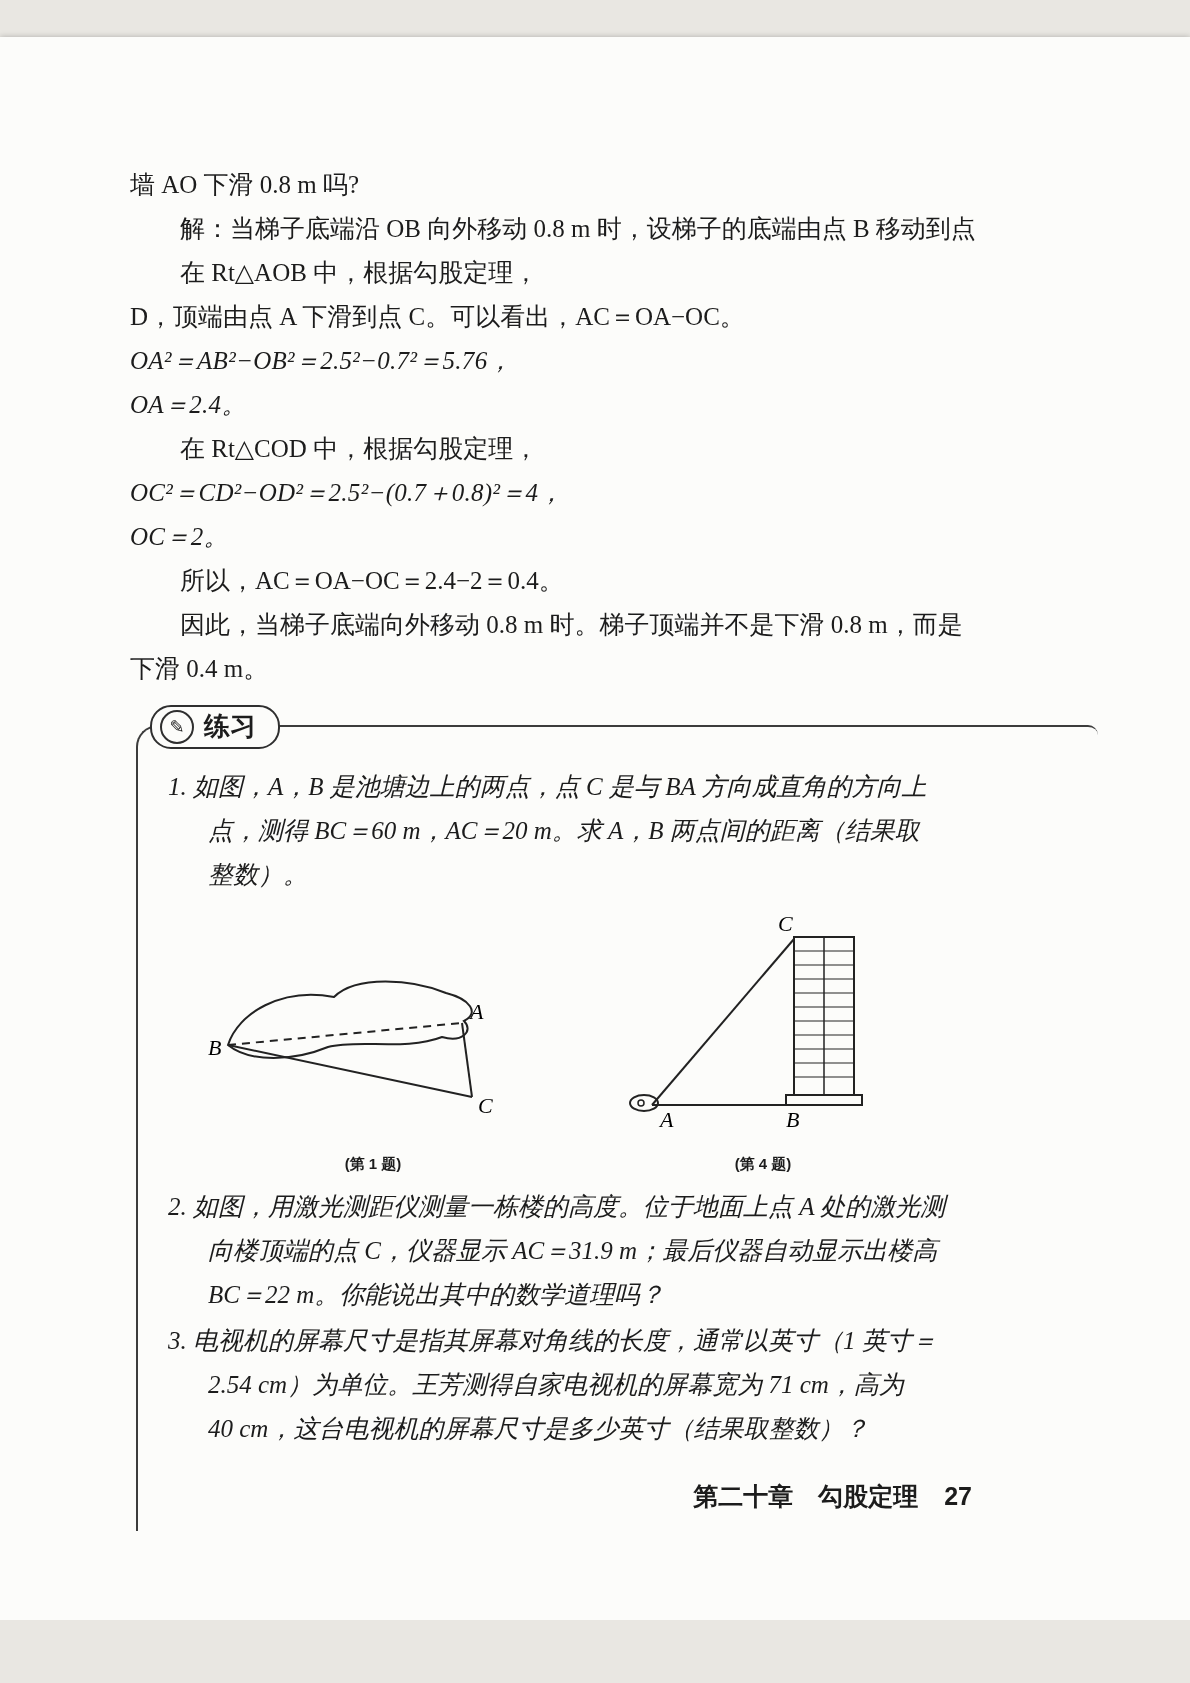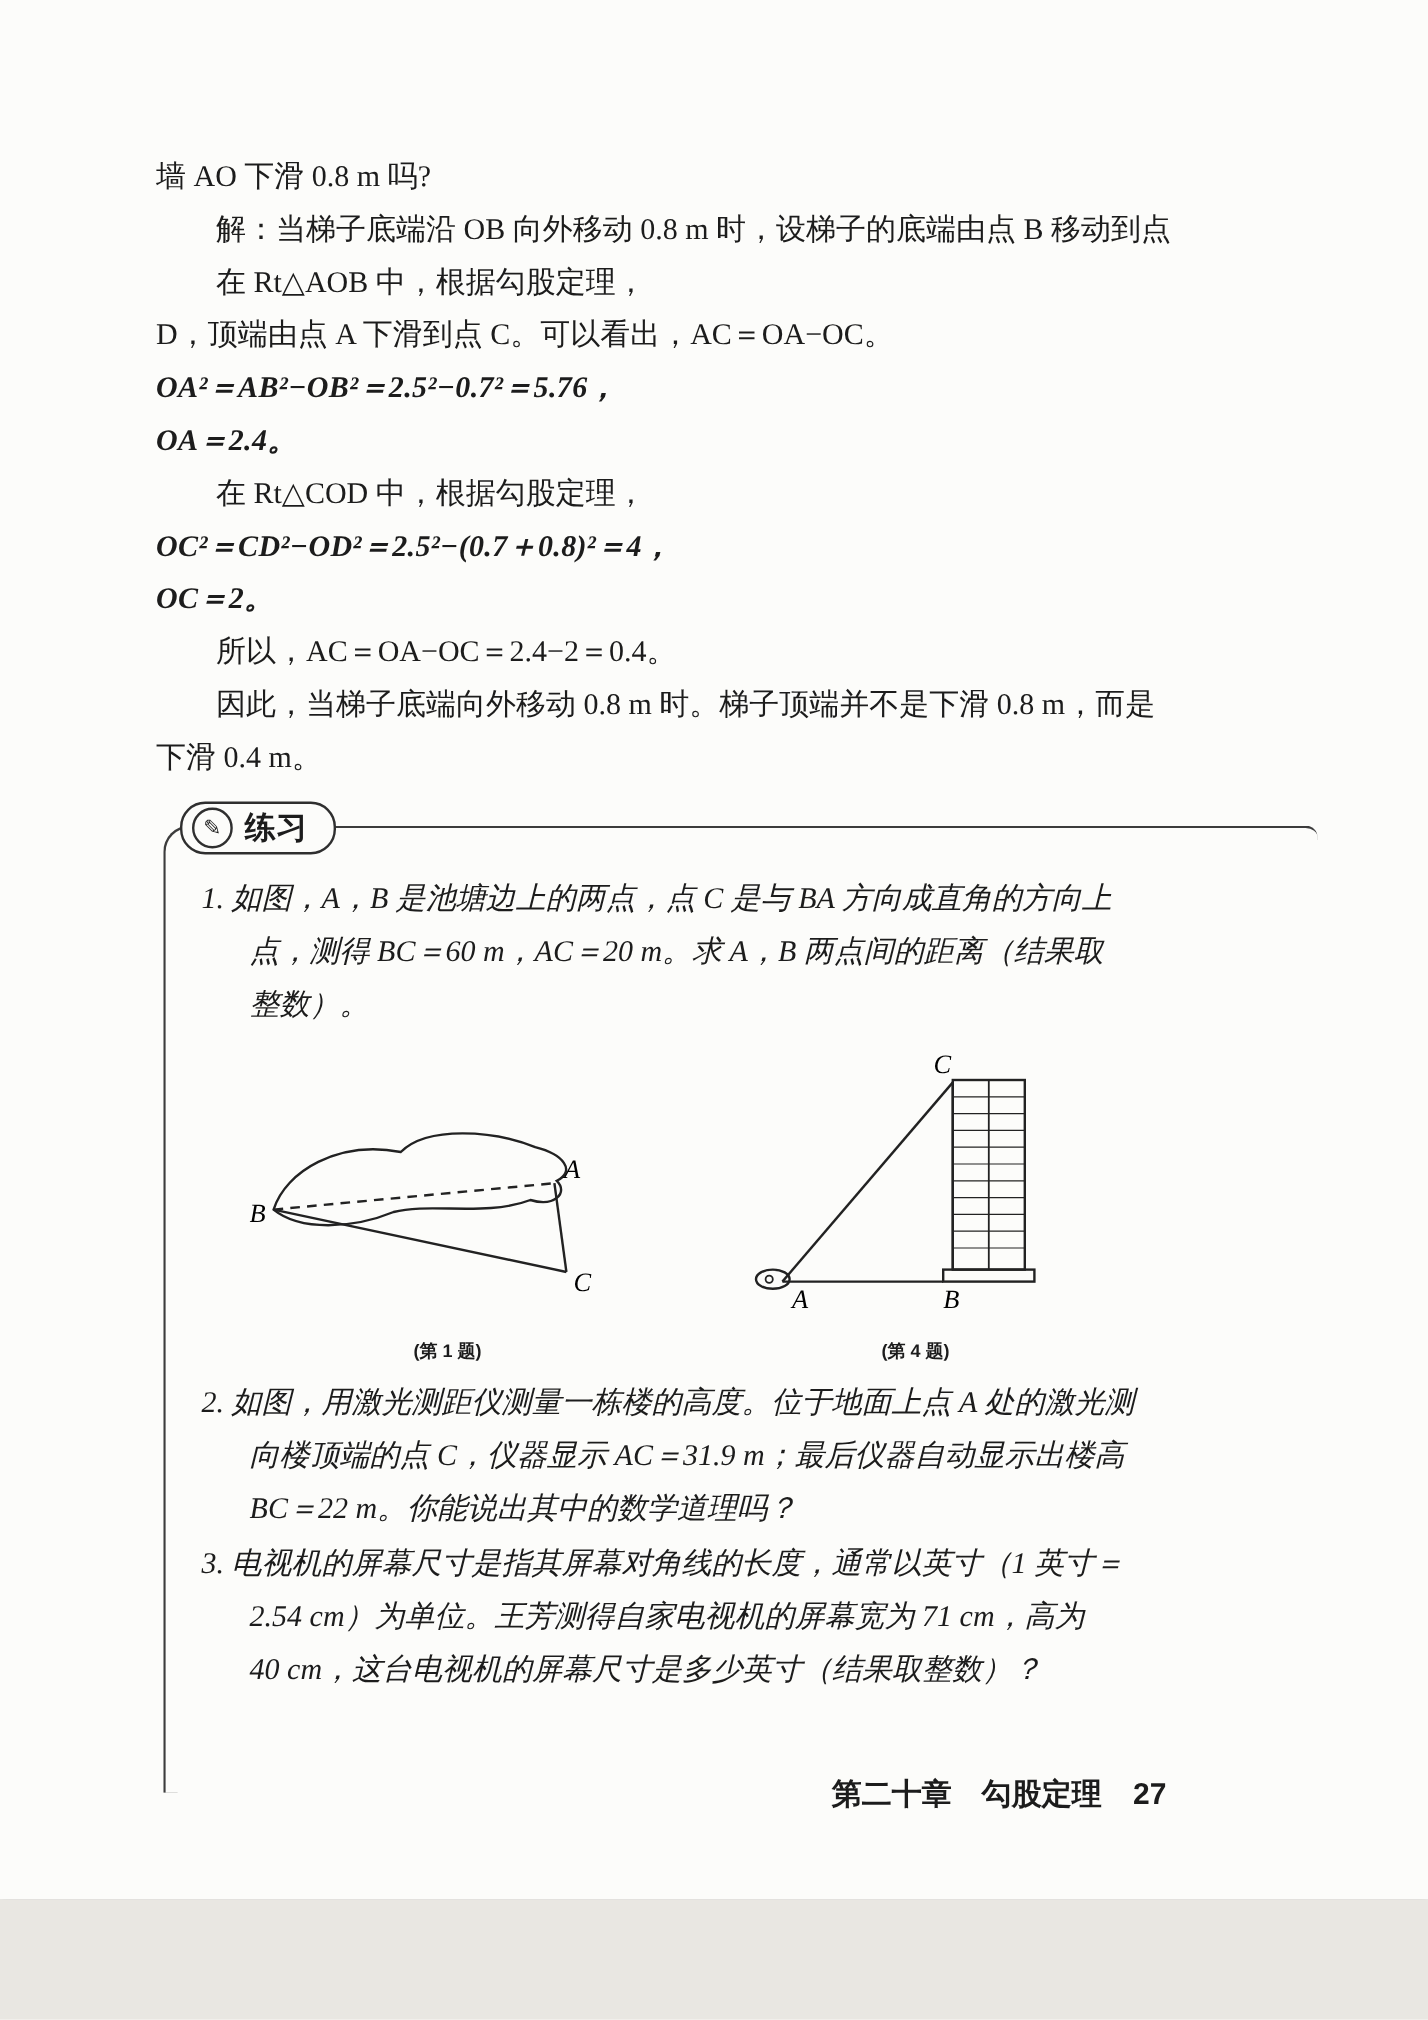--- a/index.html
+++ b/index.html
@@ -4,29 +4,30 @@
 <style>
   html,body{margin:0;padding:0;background:#e9e7e2;}
   .page{
     position:relative;
     width:1190px;height:1583px;
     background:#fcfcfa;
     font-family:"Liberation Serif","DejaVu Serif",serif;
     color:#1c1c1c;
     overflow:hidden;
     box-shadow:0 0 6px rgba(0,0,0,.25);
+    margin-top:37px;
   }
   .content{
     position:absolute;
     left:130px;right:92px;top:126px;
     font-size:25px;line-height:44px;
   }
   .ln{white-space:nowrap;}
   .ind{padding-left:50px;}
-  .math{font-style:italic;letter-spacing:.3px;font-weight:bold;}
+  .math{font-style:italic;letter-spacing:.3px;}
   
   .practice-box{
     position:relative;
     margin-top:34px;
     margin-left:6px;
     border-top:2px solid #3c3c3c;
     border-left:2px solid #3c3c3c;
     border-top-left-radius:22px;
     border-top-right-radius:10px;
     padding:36px 0 28px 14px;
@@ -69,21 +70,21 @@
     font-weight:bold;
     font-family:"Liberation Sans","DejaVu Sans",sans-serif;
   }
   .fig-label{
     font-style:italic;
     font-size:22px;
     font-family:"Liberation Serif","DejaVu Serif",serif;
   }
   .footer{
     position:absolute;
-    top:1478px;right:218px;
+    top:1443px;right:218px;
     font-size:25px;
     font-weight:bold;
     display:flex;gap:26px;align-items:baseline;
   }
   .footer .pageno{font-family:"Liberation Sans","DejaVu Sans",sans-serif;}
 </style>
 </head>
 <body>
 
 <div class="page">

